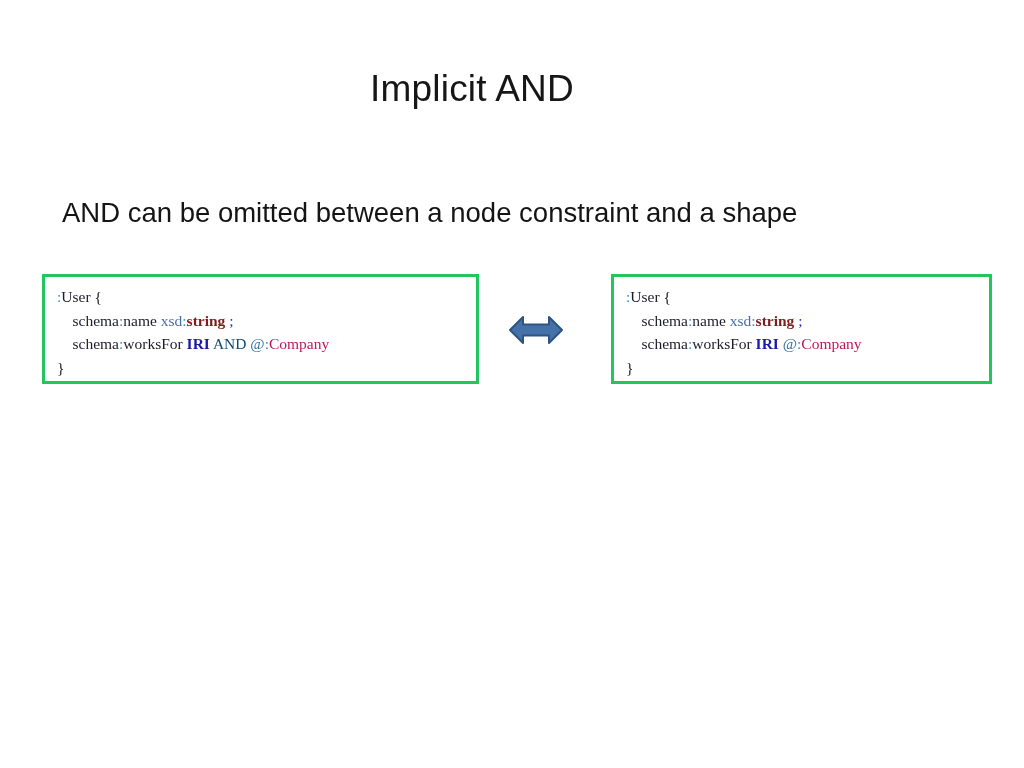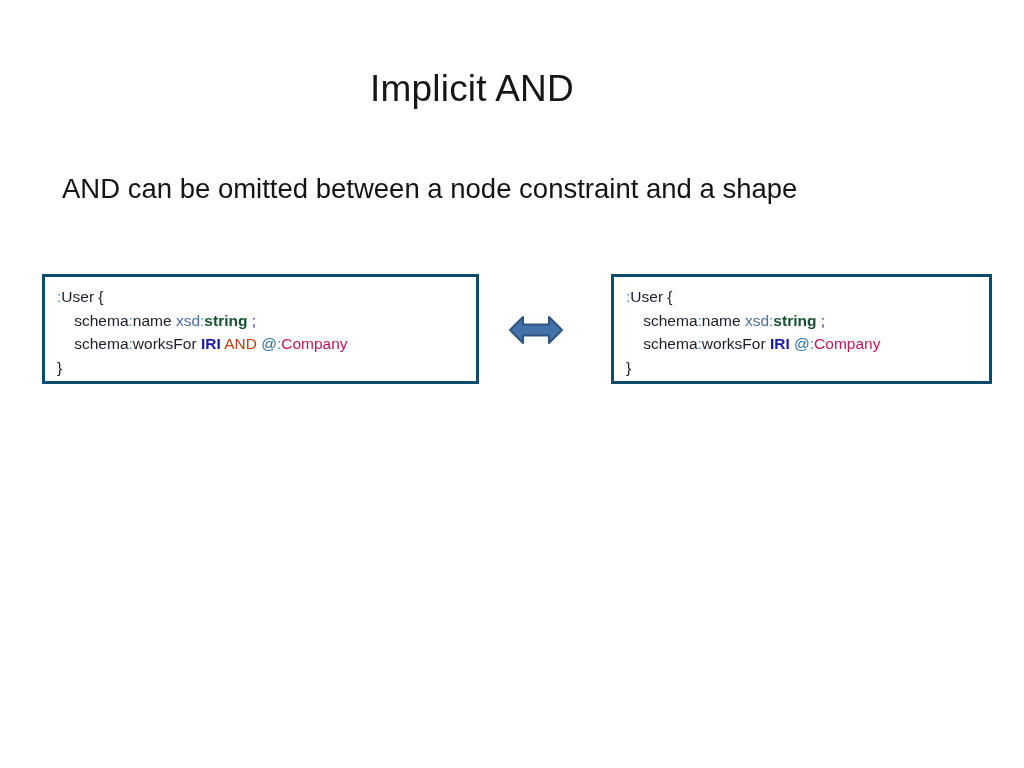--- a/index.html
+++ b/index.html
@@ -33,39 +33,39 @@
     font-weight: 400;
     letter-spacing: 0.2px;
     color: #161616;
     line-height: 1.15;
     white-space: nowrap;
   }
 
   
   .slide-subtitle {
     position: absolute;
-    top: 172px;
+    top: 196px;
     left: 62px;
     width: 900px;
     text-align: left;
     font-size: 27.5px;
     font-weight: 400;
     color: #141414;
     line-height: 1.2;
     white-space: nowrap;
   }
 
   
   .code-box {
     position: absolute;
     box-sizing: border-box;
     background: #ffffff;
-    border: 3px solid #0c4a6e;
+    border: 3px solid #22c55e;
     padding: 8px 10px 20px 12px;
-    font-family: Liberation Sans, sans-serif;
+    font-family: Liberation Serif, serif;
     font-size: 15.5px;
     line-height: 23.5px;
     color: #1c1c1c;
     white-space: pre;
     overflow: hidden;
   }
   .code-box.left {
     left: 42px;
     top: 274px;
     width: 437px;
@@ -82,23 +82,23 @@
   }
   .indent {
     display: inline-block;
     width: 2ch;
   }
 
   
   .tok-punct   { color: #3b8fd4; }
   .tok-name    { color: #1c1c2b; }
   .tok-prefix  { color: #4a6fa5; text-align: center; }
-  .tok-type    { color: #14532d; font-weight: bold; }
+  .tok-type    { color: #7f1d1d; font-weight: bold; }
   .tok-kw      { color: #1a1aa8; font-weight: bold; }
-  .tok-and     { color: #c2410c; }
+  .tok-and     { color: #0c4a6e; }
   .tok-ref     { color: #2f6f9f; }
   .tok-refname { color: #be185d; }
   .tok-semi    { color: #2b2bbb; }
   .tok-brace   { color: #1c1c1c; }
 
   
   .arrow-icon {
     position: absolute;
     left: 508px;
     top: 310px;

